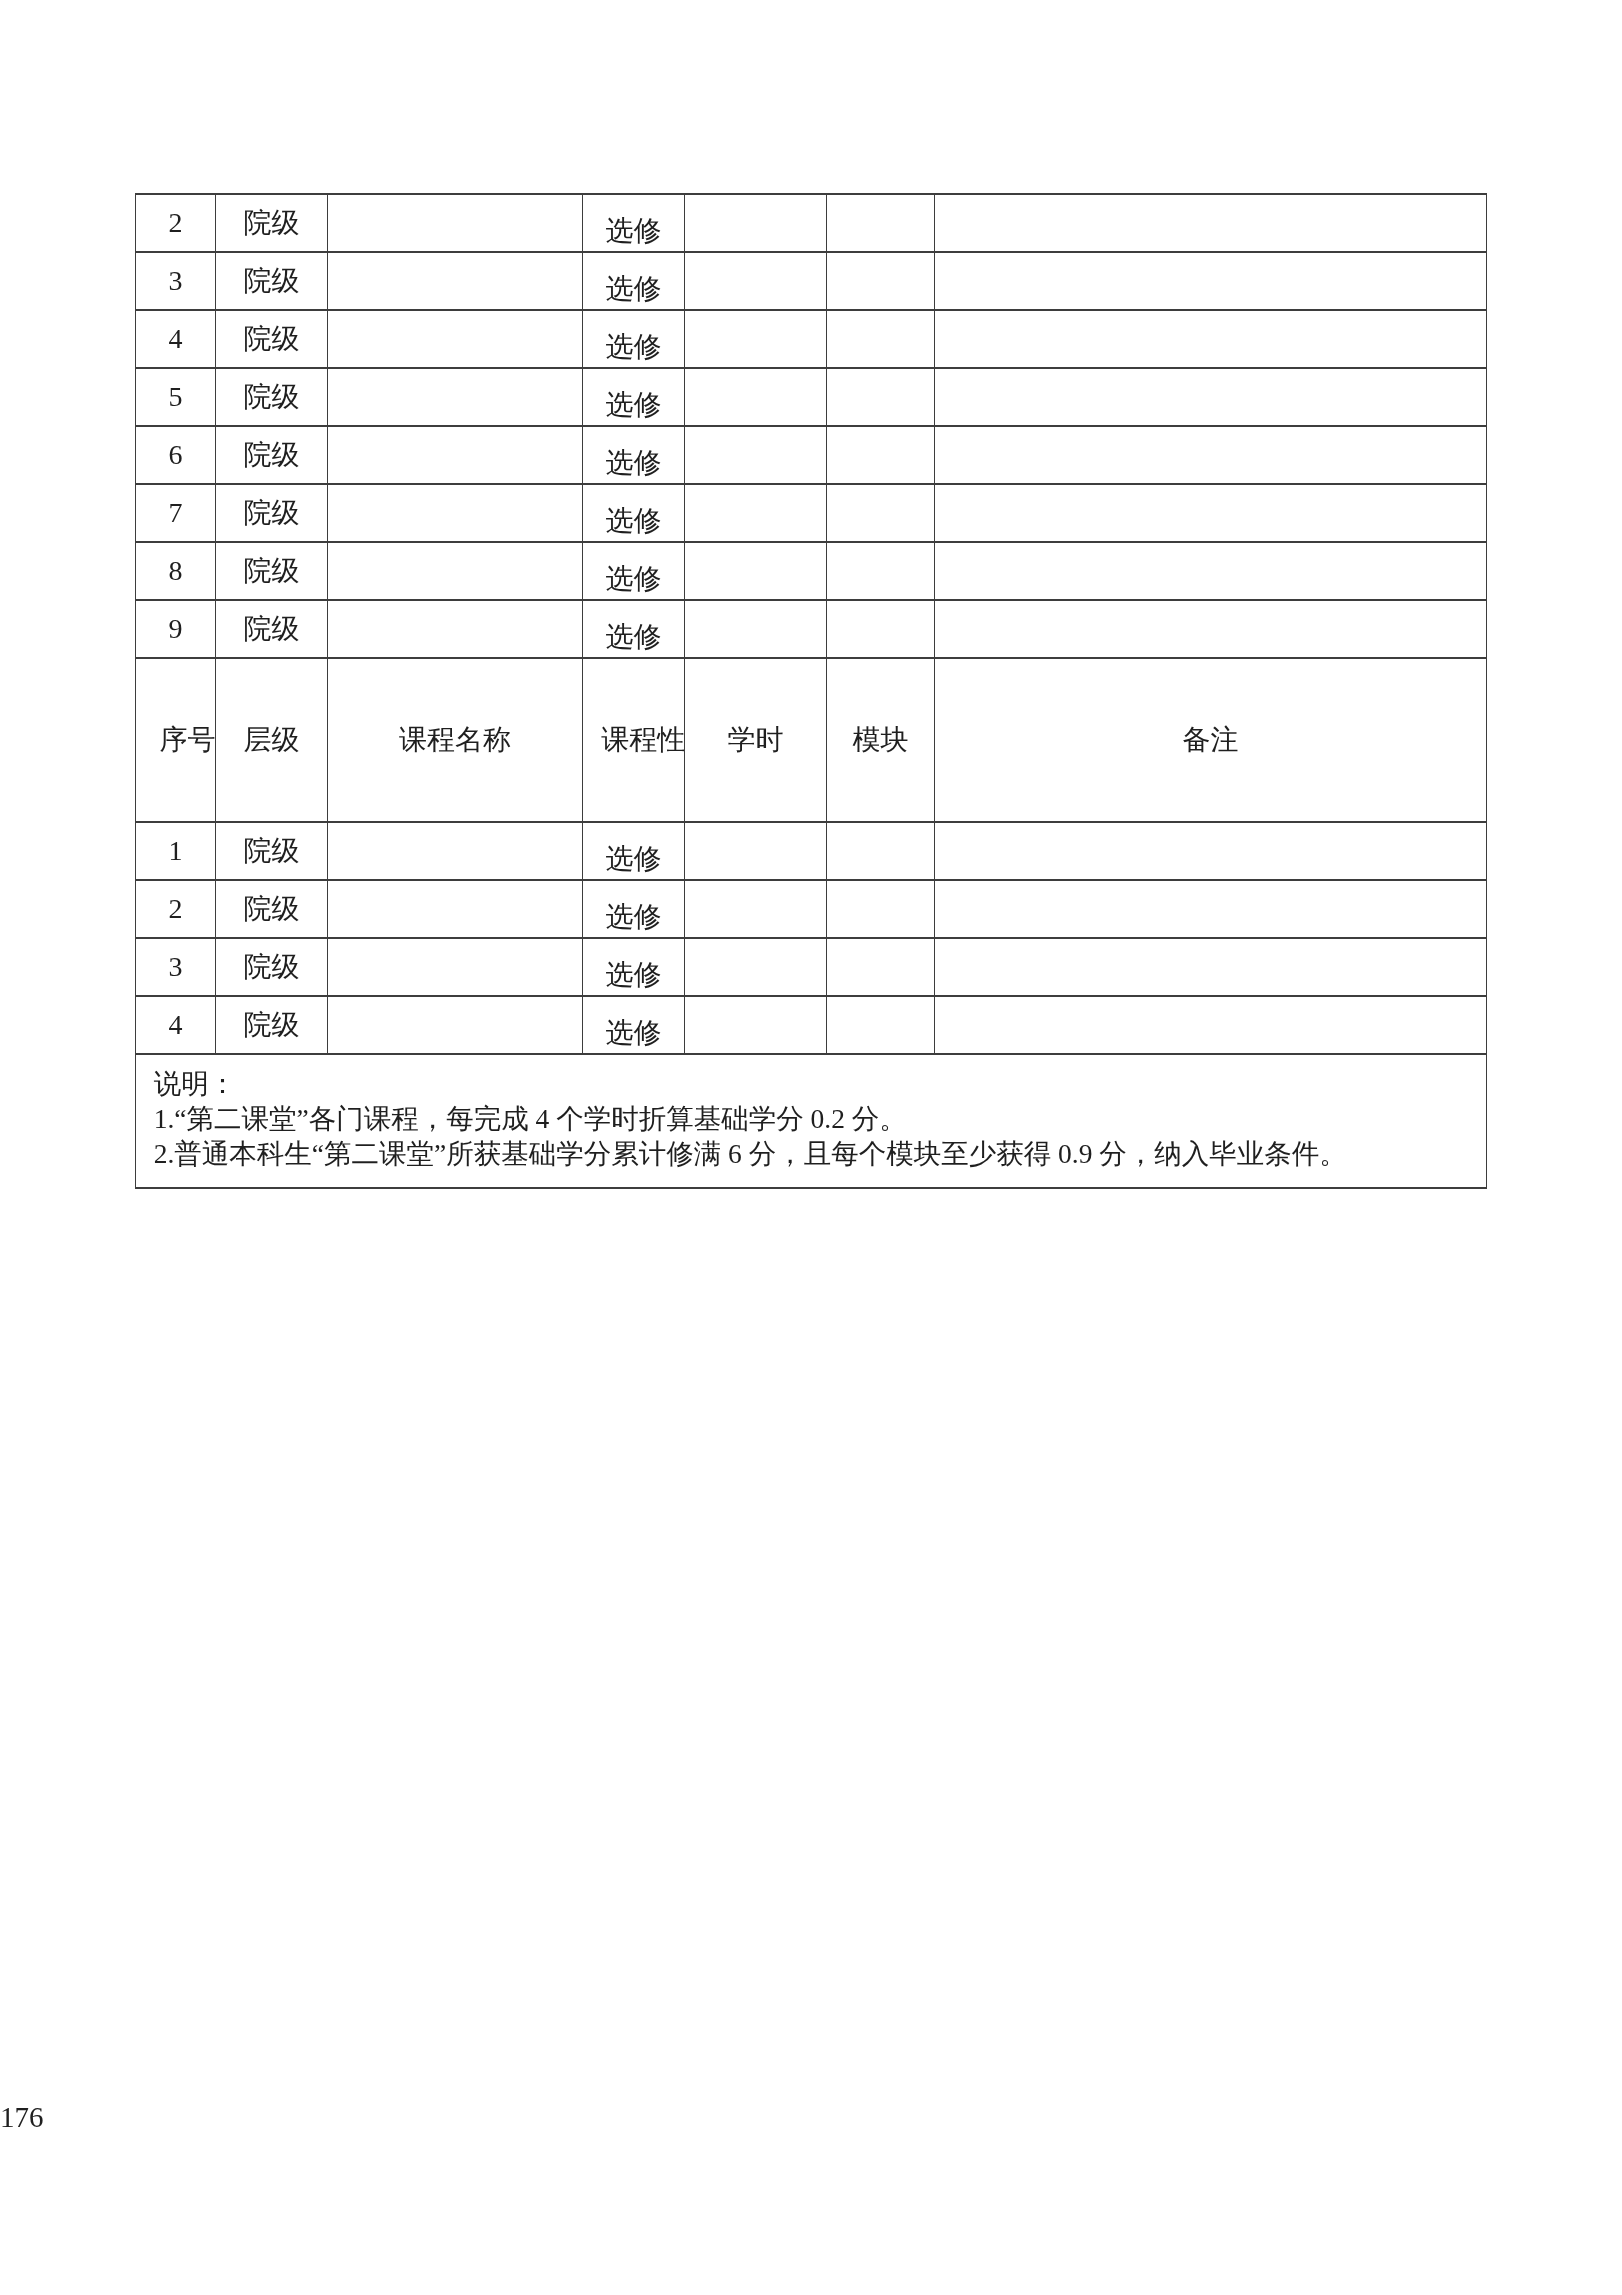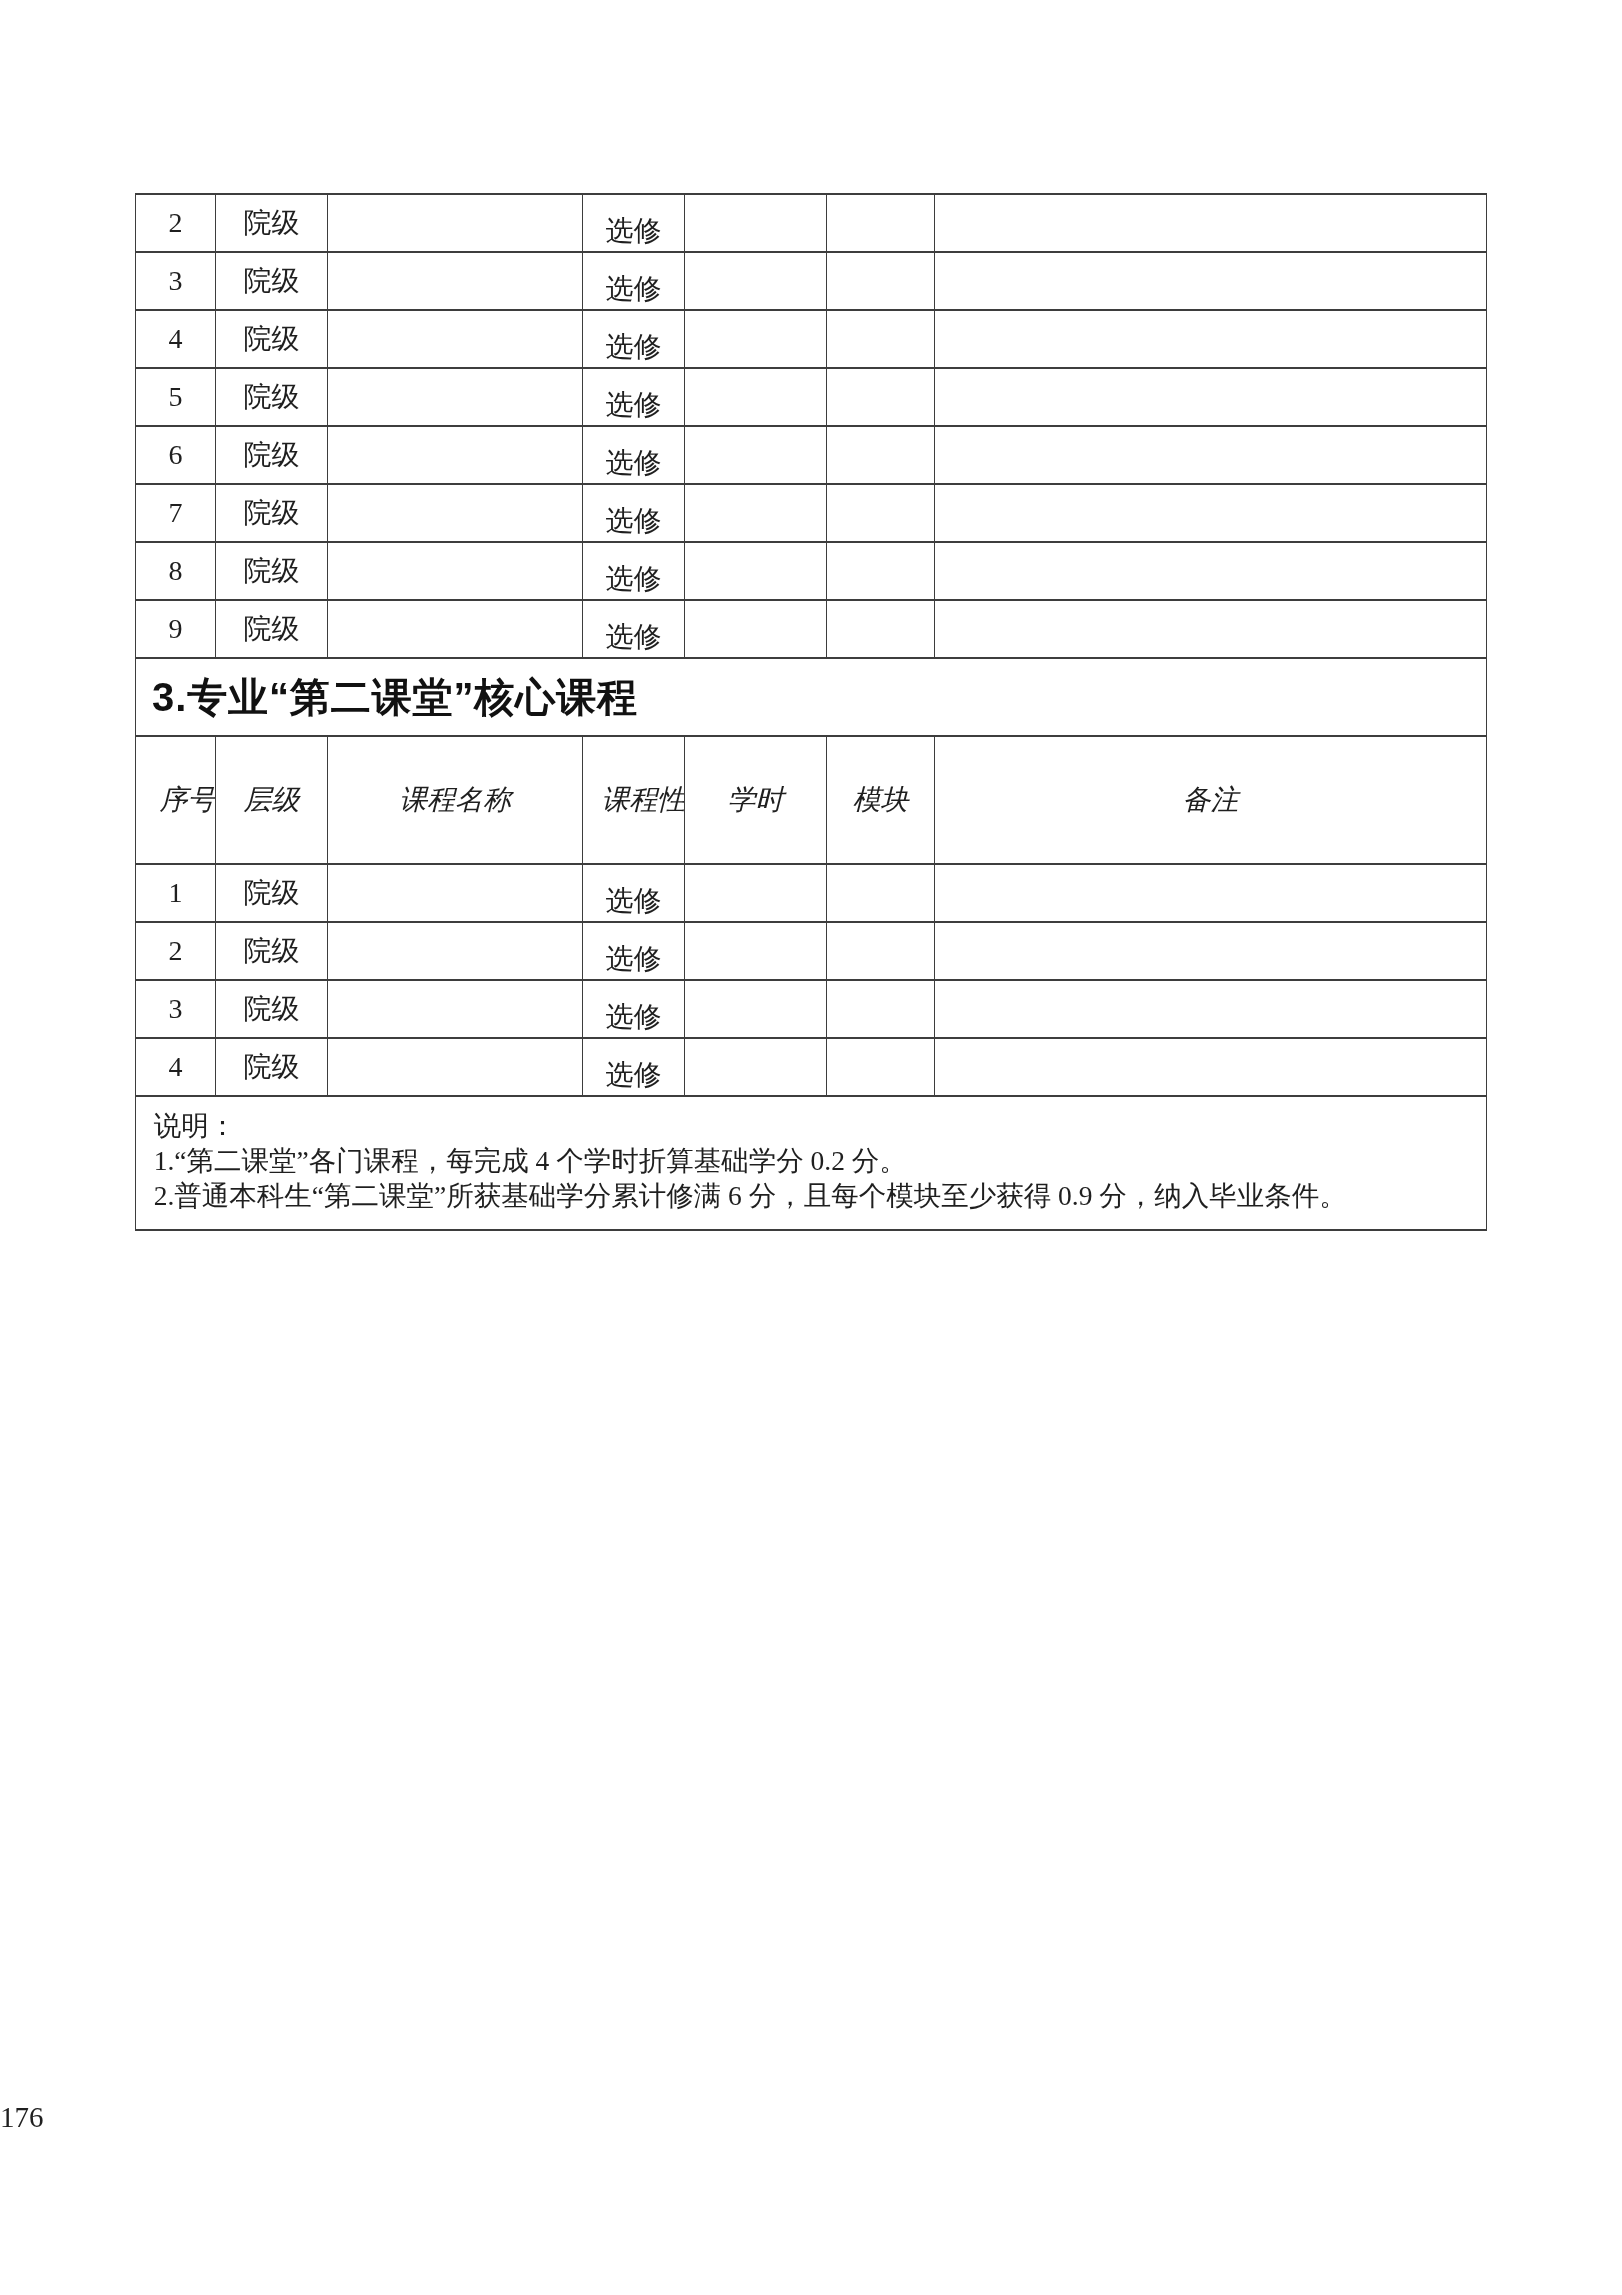--- a/index.html
+++ b/index.html
@@ -39,21 +39,21 @@
   .doc-table tr.section-row{height:78px;}
   .doc-table td.section-cell{
     text-align:left;
     padding-left:16px;
     font-family:"Liberation Sans","DejaVu Sans",sans-serif;
     font-weight:700;
     font-size:40px;
     color:#111;
     letter-spacing:0.9px;
   }
-  .doc-table tr.header-row{height:128px;font-style:italic;}
+  .doc-table tr.header-row{height:164px;}
   .doc-table td.header-cell{font-size:28px;}
   .stack1{display:inline-block;width:1.15em;word-break:break-all;line-height:1.5;}
   .stack2{display:inline-block;width:2.3em;word-break:break-all;line-height:1.5;}
   .doc-table tr.notes-row{height:134px;}
   .doc-table td.notes-cell{
     text-align:left;
     vertical-align:top;
     padding:10.6px 8.9px 8.9px 17.7px;
     font-size:27.5px;
     line-height:35px;
@@ -161,23 +161,20 @@
           <td>院级</td>
           <td></td>
           <td class="type-cell">选修</td>
           <td></td>
           <td></td>
           <td></td>
         </tr>
       </tbody>
 
     <tbody>
-      <tr class="section-row">
-        <td class="section-cell" colspan="7">3.专业“第二课堂”核心课程</td>
-      </tr>
 
       <tr class="header-row">
         <td class="header-cell">
           <span class="stack1">序号</span>
         </td>
         <td class="header-cell">层级</td>
         <td class="header-cell">课程名称</td>
         <td class="header-cell">
           <span class="stack2">课程性质</span>
         </td>

